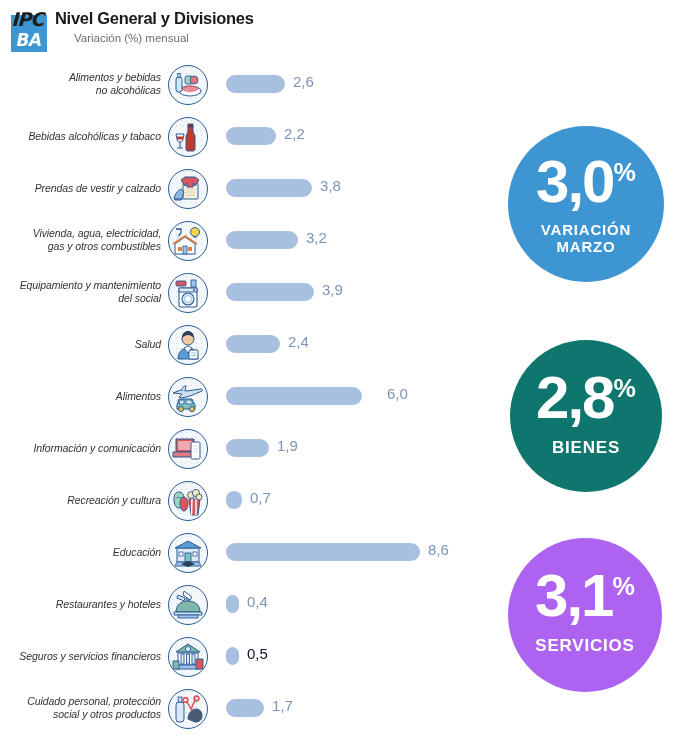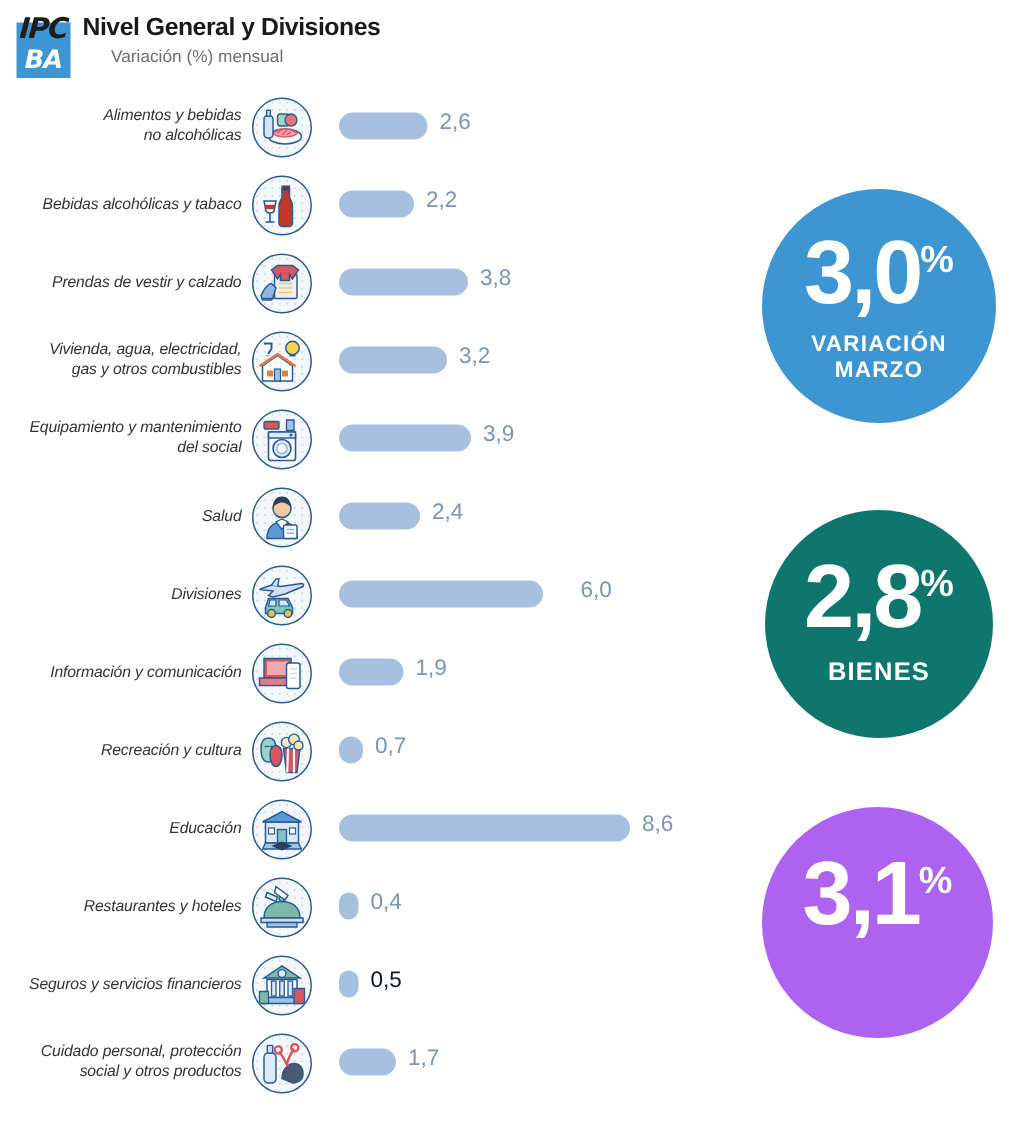--- a/index.html
+++ b/index.html
@@ -198,21 +198,21 @@
               <path d="M19 24h5M19 26.5h5" stroke="#8fb8e0" stroke-width="1"></path>
             </svg></div>
         </div>
       </div>
       <div class="bar" style="left: 226px; width: 54px; background: rgb(168, 192, 224);"></div>
       <div class="bar-value" style="left: 288px; color: rgb(123, 149, 184);">2,4</div>
     </div>
     <div class="row">
       <div class="row-label-wrap">
         <div class="row-label">
-          <div><span>Divisiones</span></div>
+          <div><span>Alimentos</span></div>
         </div>
       </div>
       <div class="icon-wrap">
         <div class="icon-circle">
           <div class="icon-dots"></div>
           <div class="icon-svg"><svg viewBox="0 0 32 32">
               <path d="M1 12l8-3 6 1 14-2c1 0 2 1 1 2l-12 5-8 2-3-1 3-3z" fill="#cfe0ee" stroke="#2a5a96" stroke-width="1"></path>
               <path d="M9 9l3-4 2 0-1 5" fill="#cfe0ee" stroke="#2a5a96" stroke-width="0.9"></path>
               <path d="M5 24l2-6h13l3 6v4H5z" fill="#7fc4be" stroke="#2a5a96" stroke-width="1"></path>
               <path d="M8 19h4v4H7zM14 19h5l2 4h-7z" fill="#cfe9f5" stroke="#2a5a96" stroke-width="0.8"></path>
@@ -372,14 +372,17 @@
       </div>
     </div>
     <div class="badge" style="left: 510px; top: 340px; width: 152px; height: 152px; background: #0f766e;">
       <div class="badge-num" style="font-size: 60px; top: 28px;"><span>2,8</span><span class="badge-pct">%</span></div>
       <div class="badge-cap" style="font-size: 17px; top: 98px;">
         <div>BIENES</div>
       </div>
     </div>
     <div class="badge" style="left: 508px; top: 538px; width: 154px; height: 154px; background: rgb(173, 99, 239);">
       <div class="badge-num" style="font-size: 60px; top: 28px;"><span>3,1</span><span class="badge-pct">%</span></div>
+      <div class="badge-cap" style="font-size: 17px; top: 98px;">
+        <div>SERVICIOS</div>
+      </div>
     </div>
   </div>
 
 </body></html>

